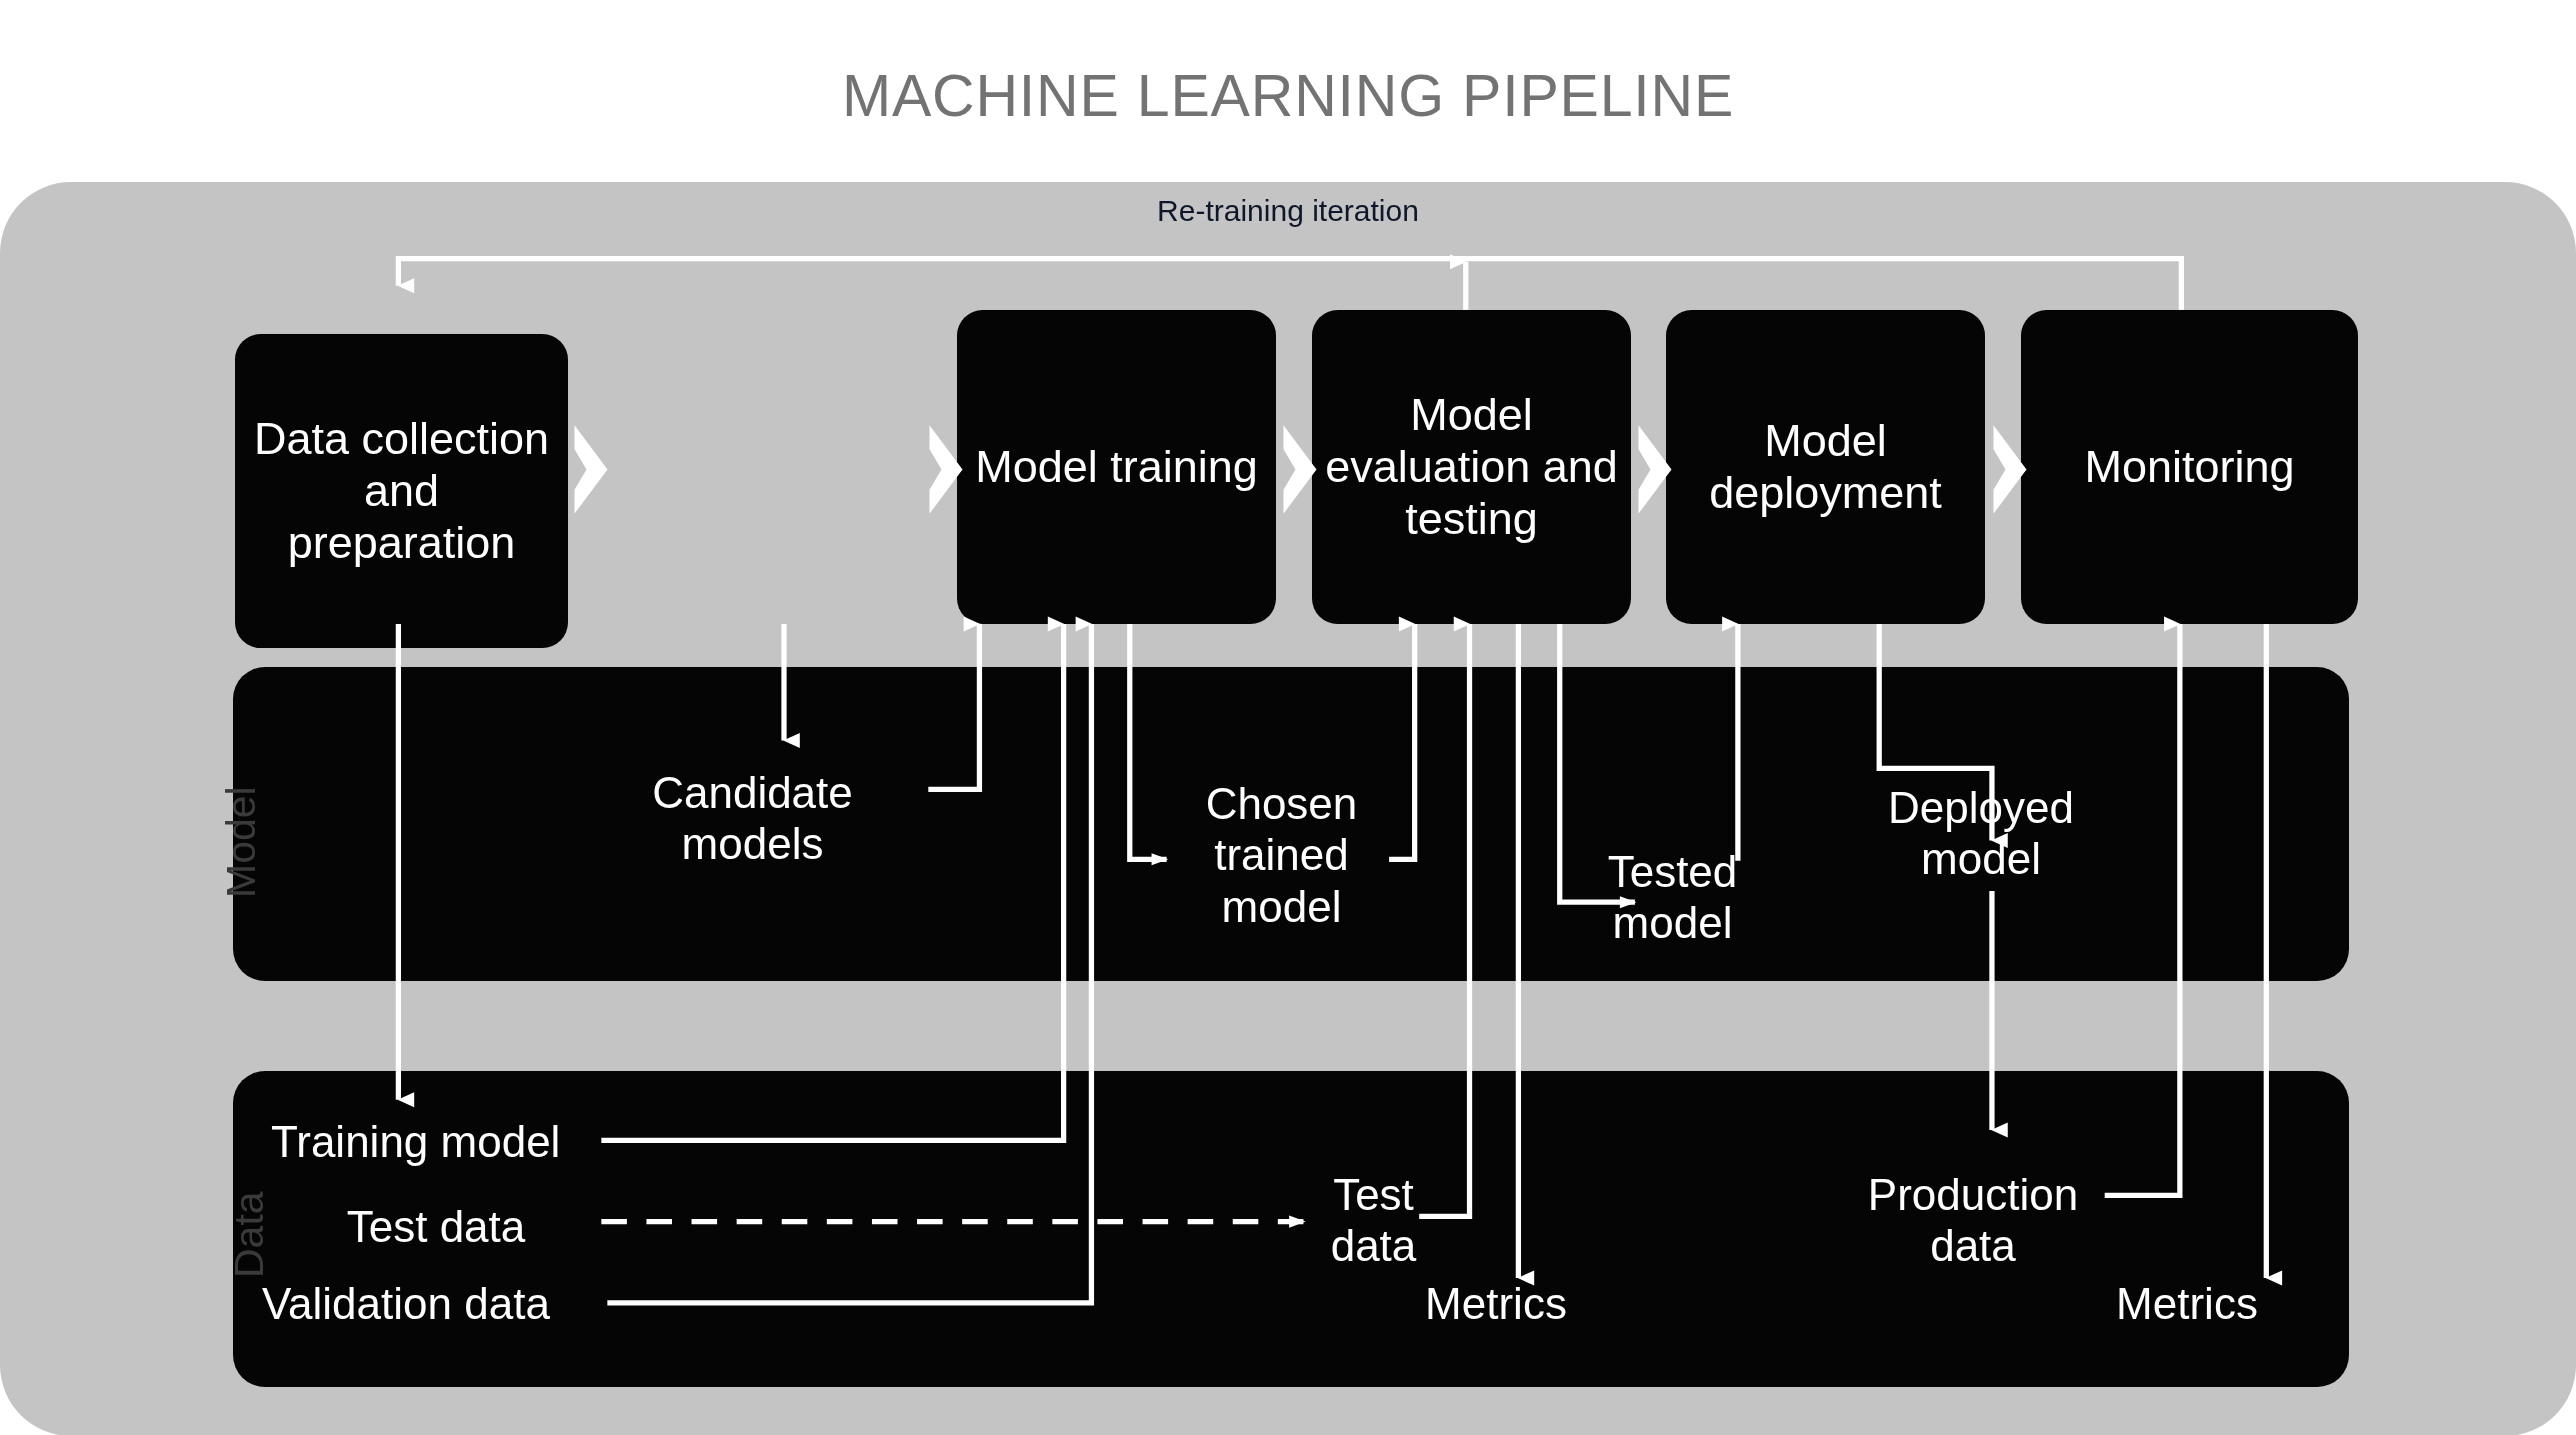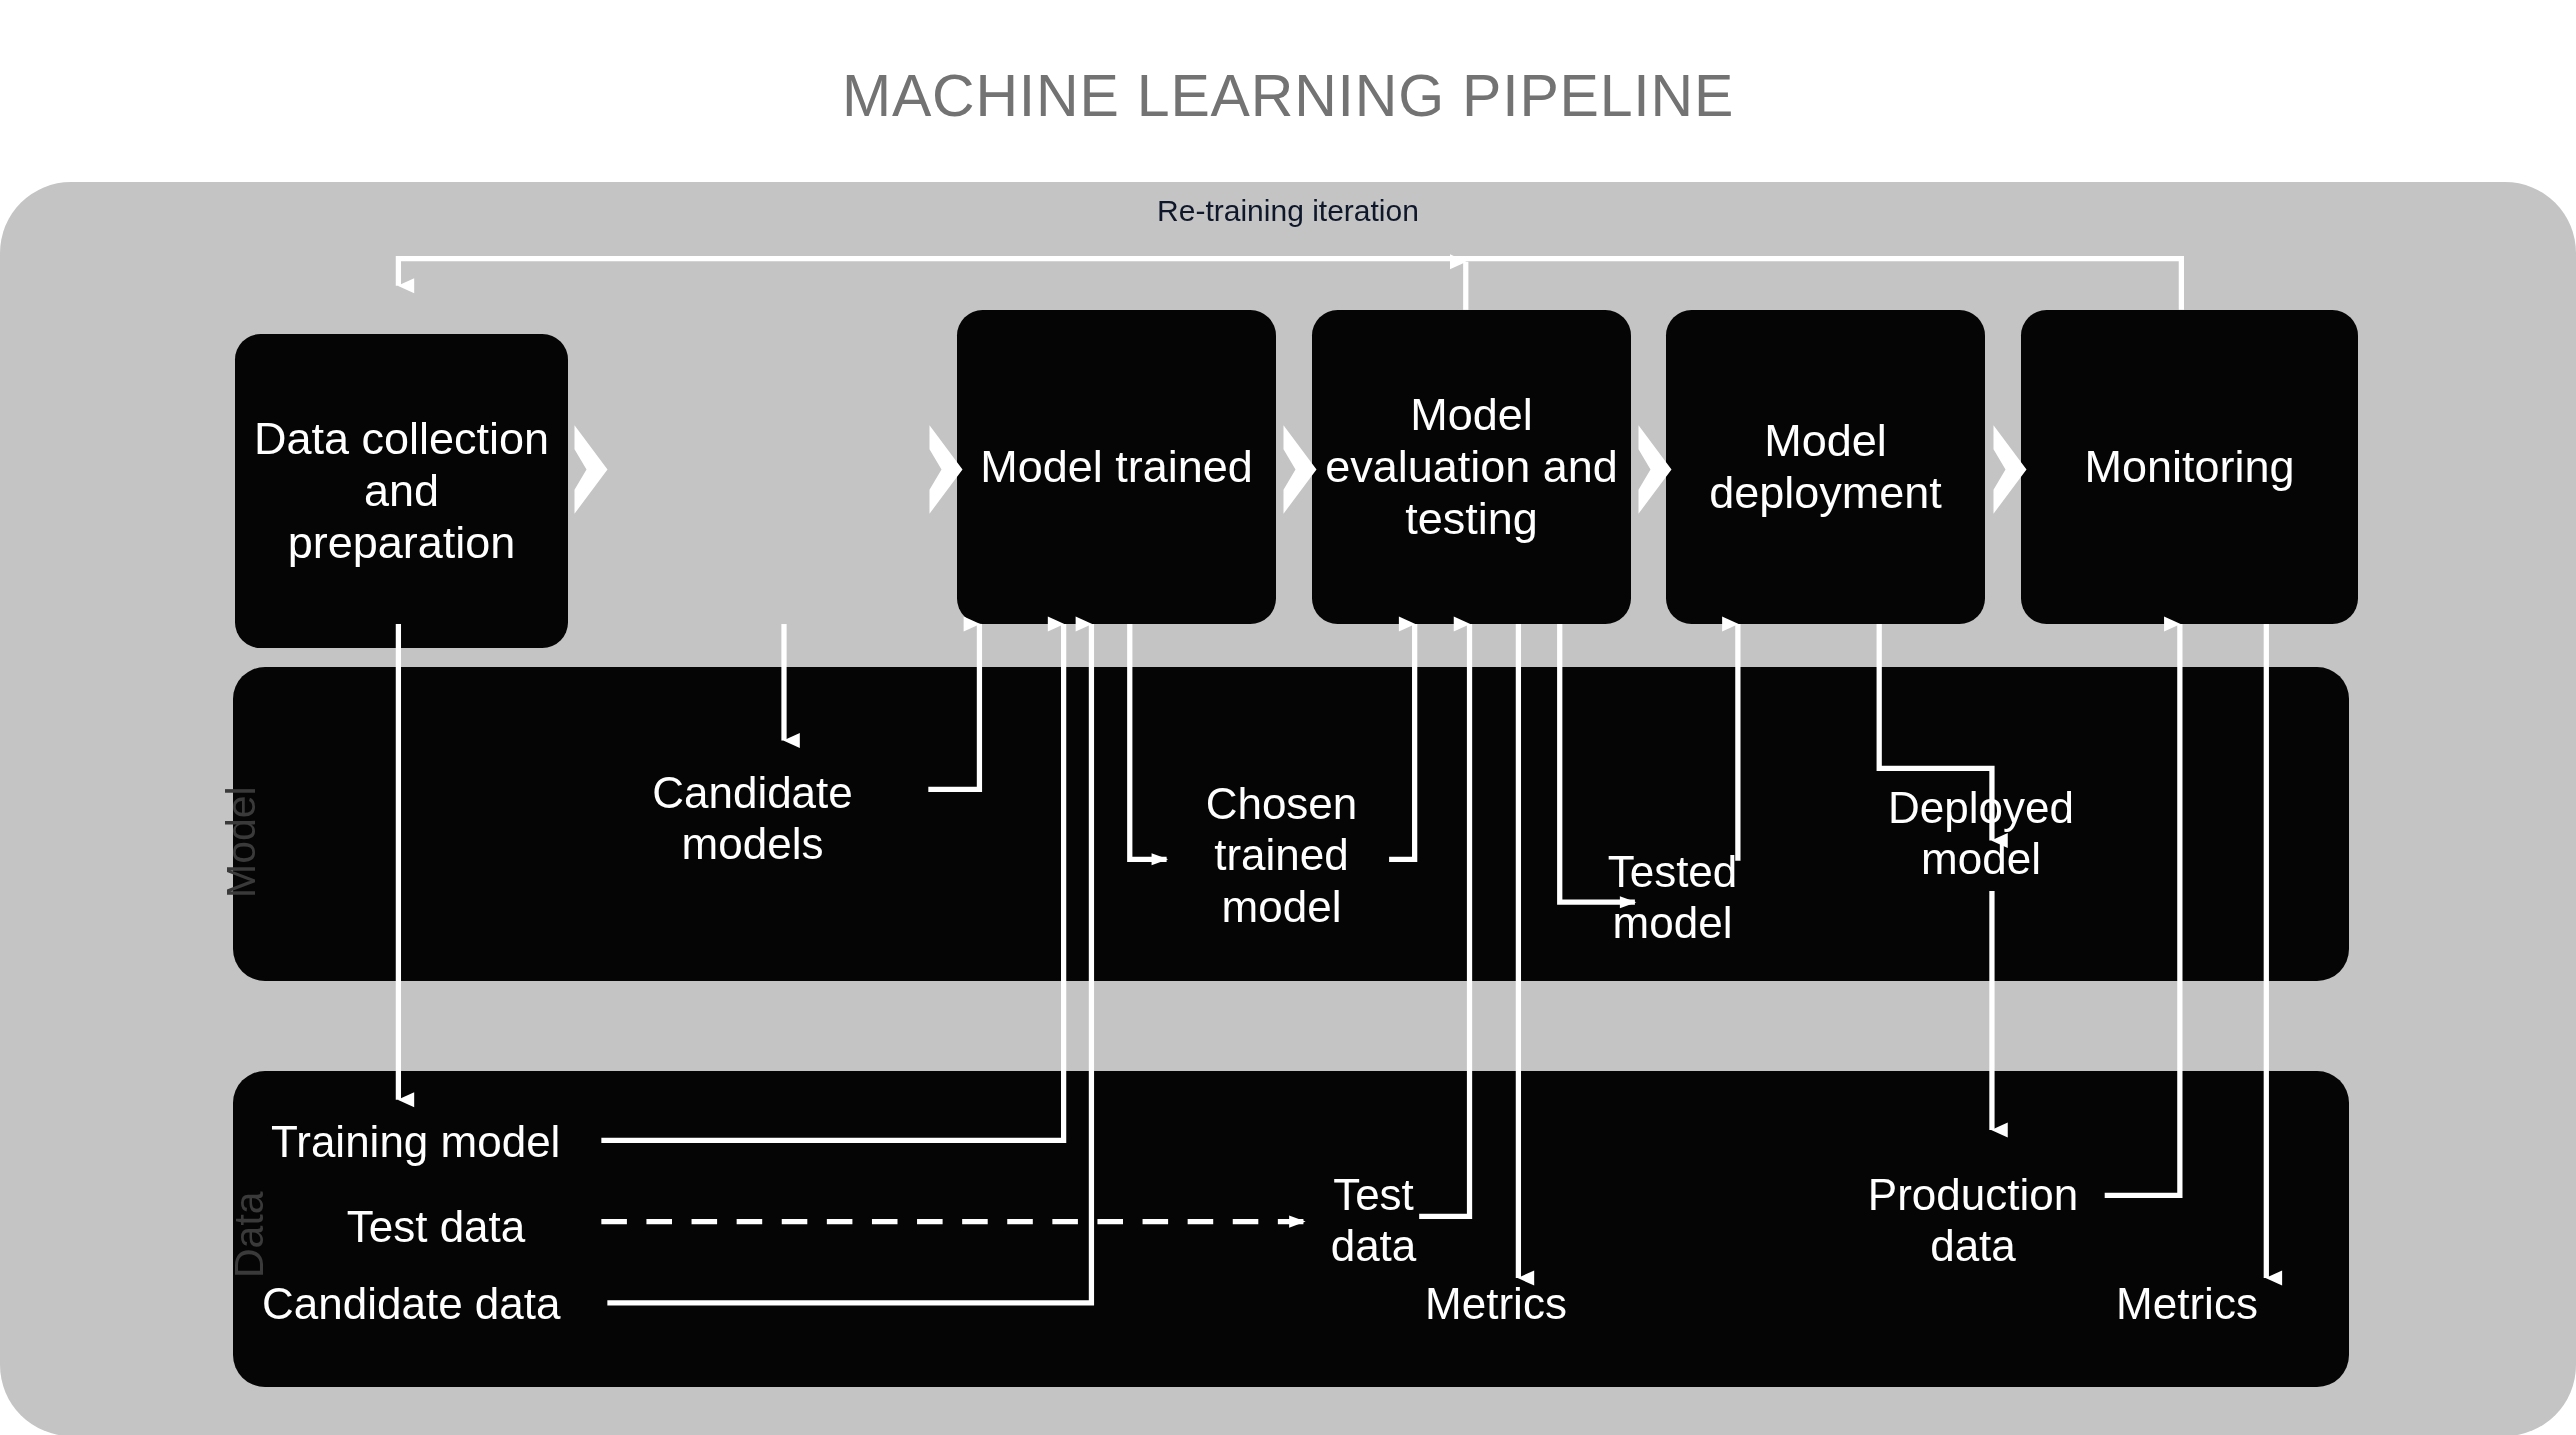--- a/index.html
+++ b/index.html
@@ -59,21 +59,21 @@
 
 <div id="stage">
 
   <div id="diagram-title">MACHINE LEARNING PIPELINE</div>
 
   <div id="outer-panel"></div>
 
   <div id="retraining-label">Re-training iteration</div>
 
   <div class="stage-box" style="left:235px;width:333px;margin-top:24px;">Data collection and preparation</div>
-  <div class="stage-box" style="left:957px;width:319px;">Model trained</div>
+  <div class="stage-box" style="left:957px;width:319px;">Model training</div>
   <div class="stage-box" style="left:1312px;width:319px;">Model evaluation and testing</div>
   <div class="stage-box" style="left:1666px;width:319px;">Model deployment</div>
   <div class="stage-box" style="left:2021px;width:337px;">Monitoring</div>
 
   <div class="chevron" style="left:570px;">
     <svg width="42" height="89" viewBox="0 0 56 118">
         <path d="M6 0 L50 59 L6 118 L6 86 L22 59 L6 32 Z" fill="#ffffff"></path>
       </svg>
   </div>
   <div class="chevron" style="left:925px;">
@@ -103,21 +103,21 @@
   <div id="label-model" class="band-label">Model</div>
   <div id="label-data" class="band-label">Data</div>
 
   <div class="artifact" style="left:632px;top:767px;width:241px;">Candidate models</div>
   <div class="artifact" style="left:1180px;top:778px;width:203px;">Chosen trained model</div>
   <div class="artifact" style="left:1571px;top:846px;width:203px;">Tested model</div>
   <div class="artifact" style="left:1857px;top:782px;width:248px;">Deployed model</div>
 
   <div class="artifact left-al" style="left:271px;top:1116px;width:323px;">Training model</div>
   <div class="artifact" style="left:278px;top:1201px;width:316px;">Test data</div>
-  <div class="artifact left-al" style="left:262px;top:1278px;width:338px;">Candidate data</div>
+  <div class="artifact left-al" style="left:262px;top:1278px;width:338px;">Validation data</div>
   <div class="artifact" style="left:1317px;top:1169px;width:113px;">Test data</div>
   <div class="artifact" style="left:1402px;top:1278px;width:188px;">Metrics</div>
   <div class="artifact" style="left:1845px;top:1169px;width:256px;">Production data</div>
   <div class="artifact" style="left:2082px;top:1278px;width:210px;">Metrics</div>
 
   <svg id="svg-links" viewBox="0 0 3427 1910" width="2576" height="1436">
     <defs>
       <marker id="ar-down" markerWidth="26" markerHeight="26" refX="13" refY="23" orient="auto" markerUnits="userSpaceOnUse">
         <path d="M3 2 L23 2 L13 24 Z" fill="#ffffff"></path>
       </marker>

